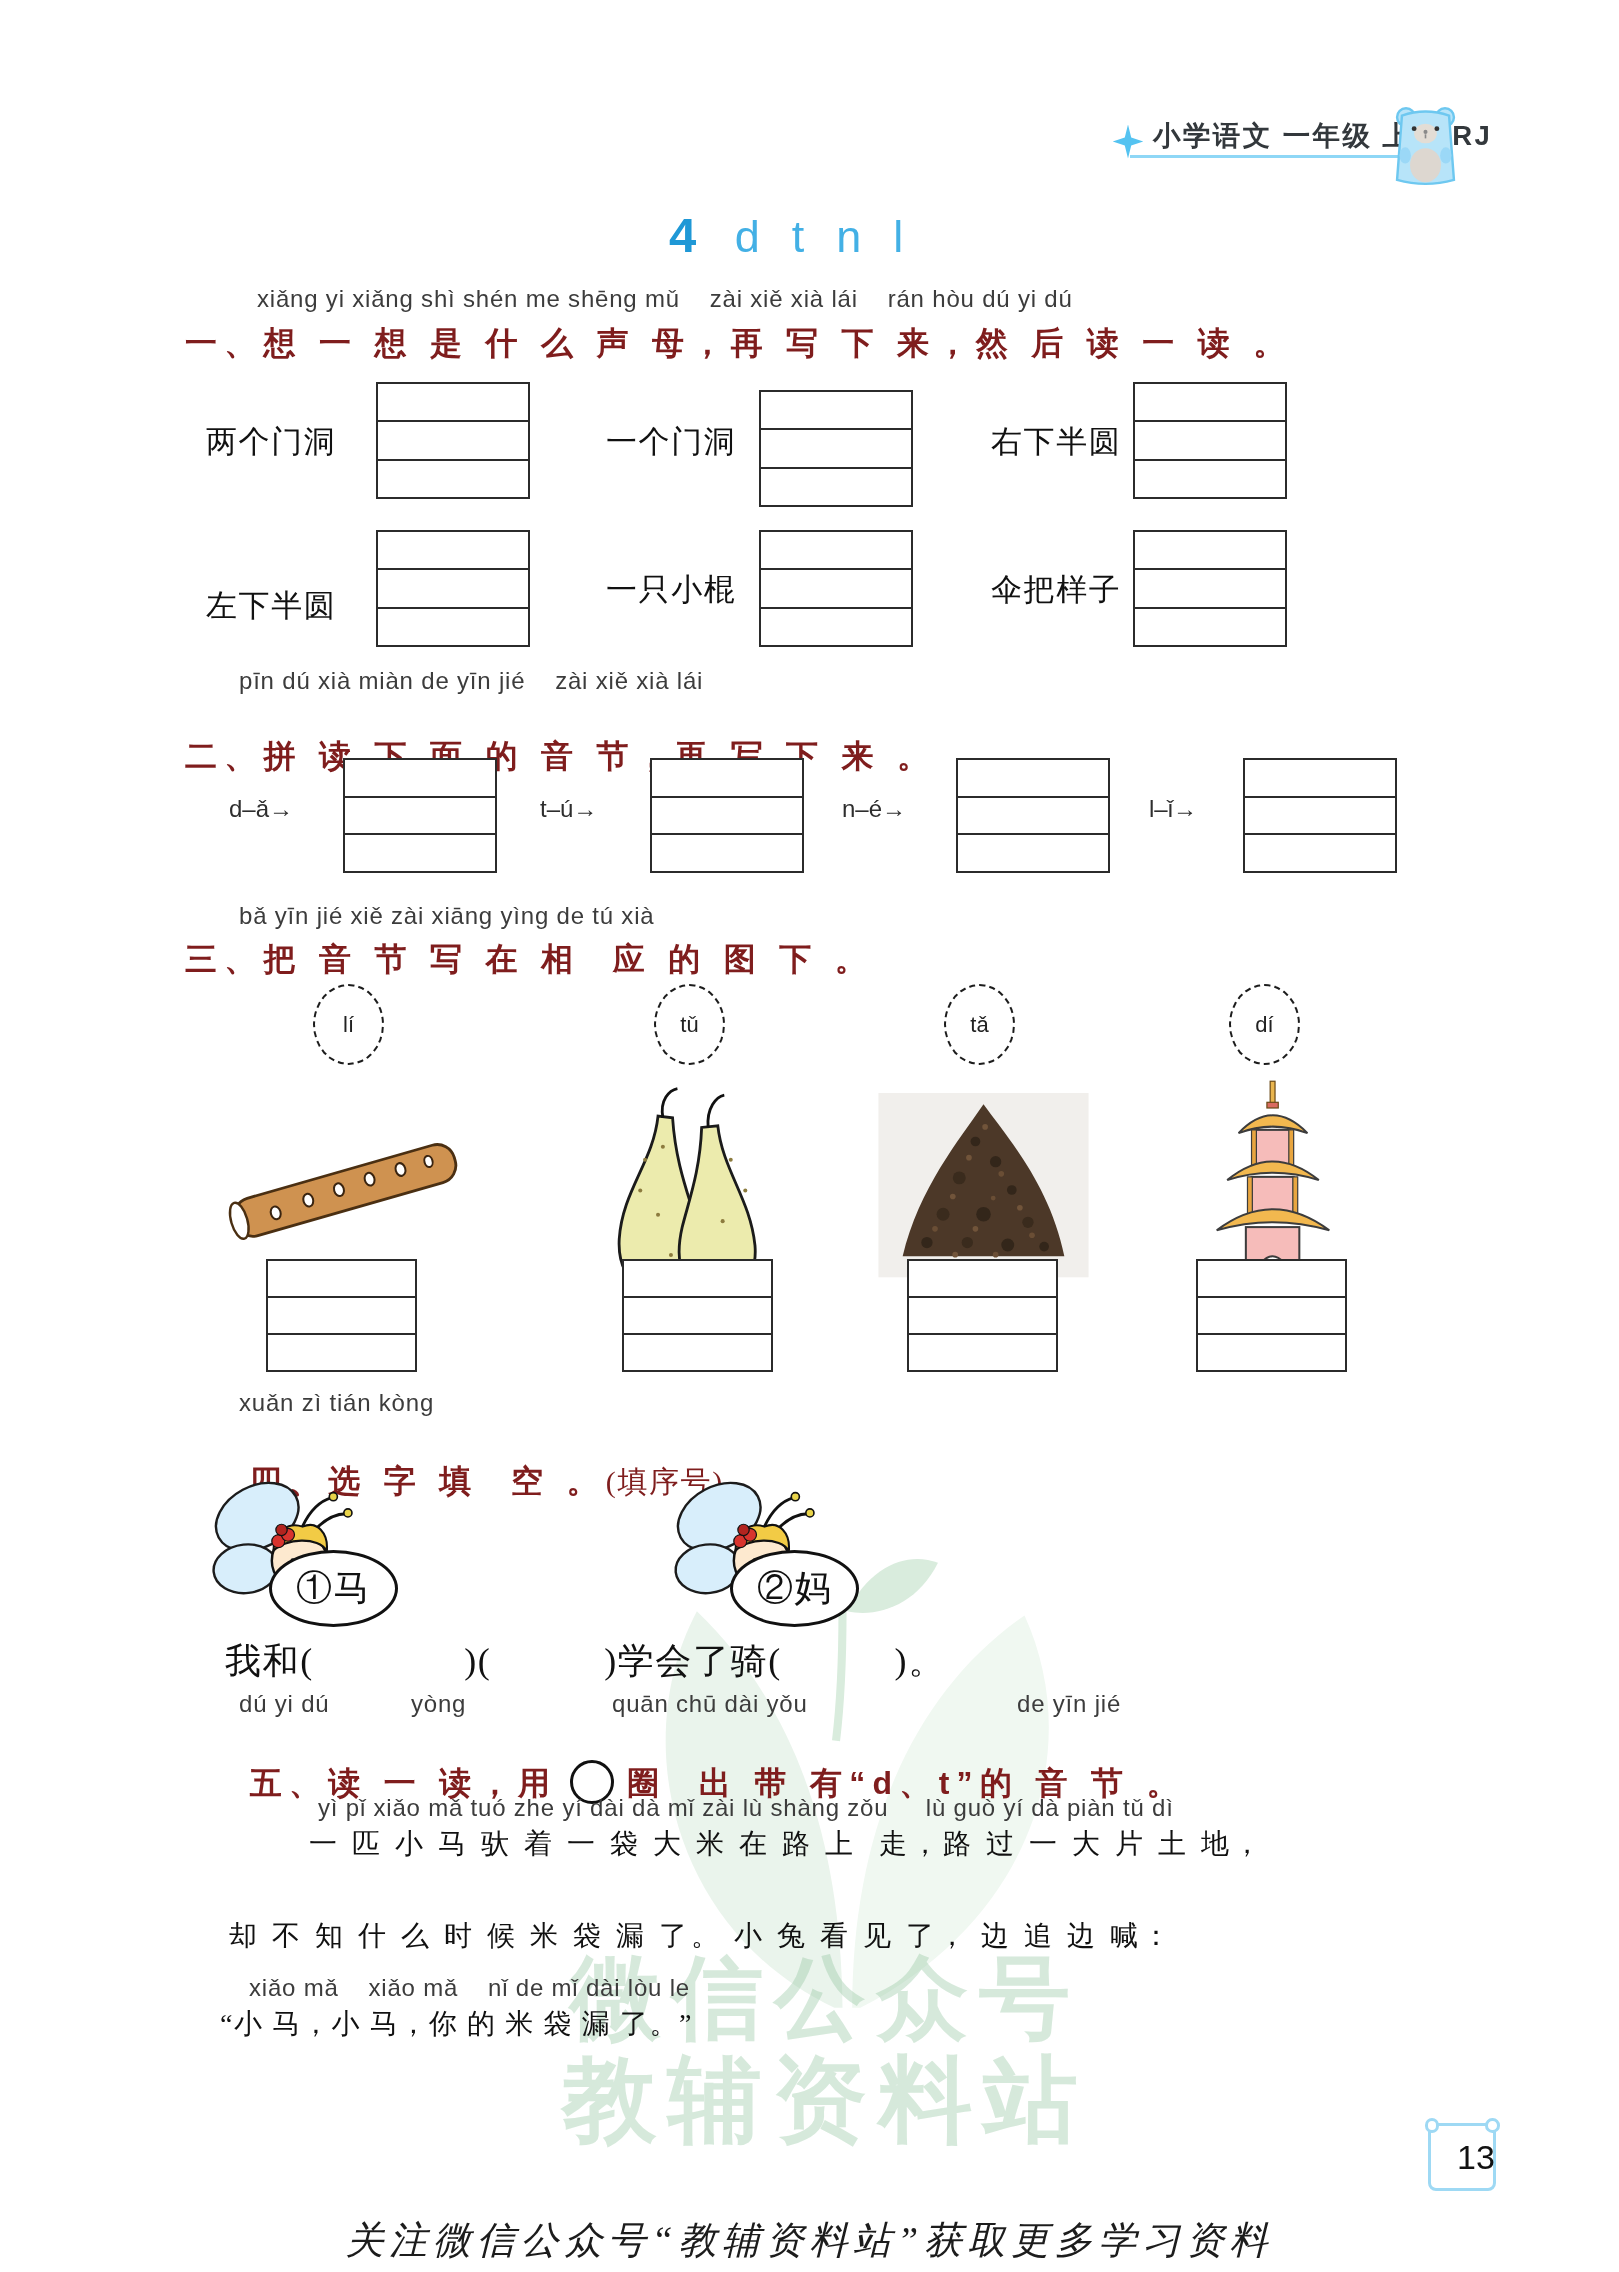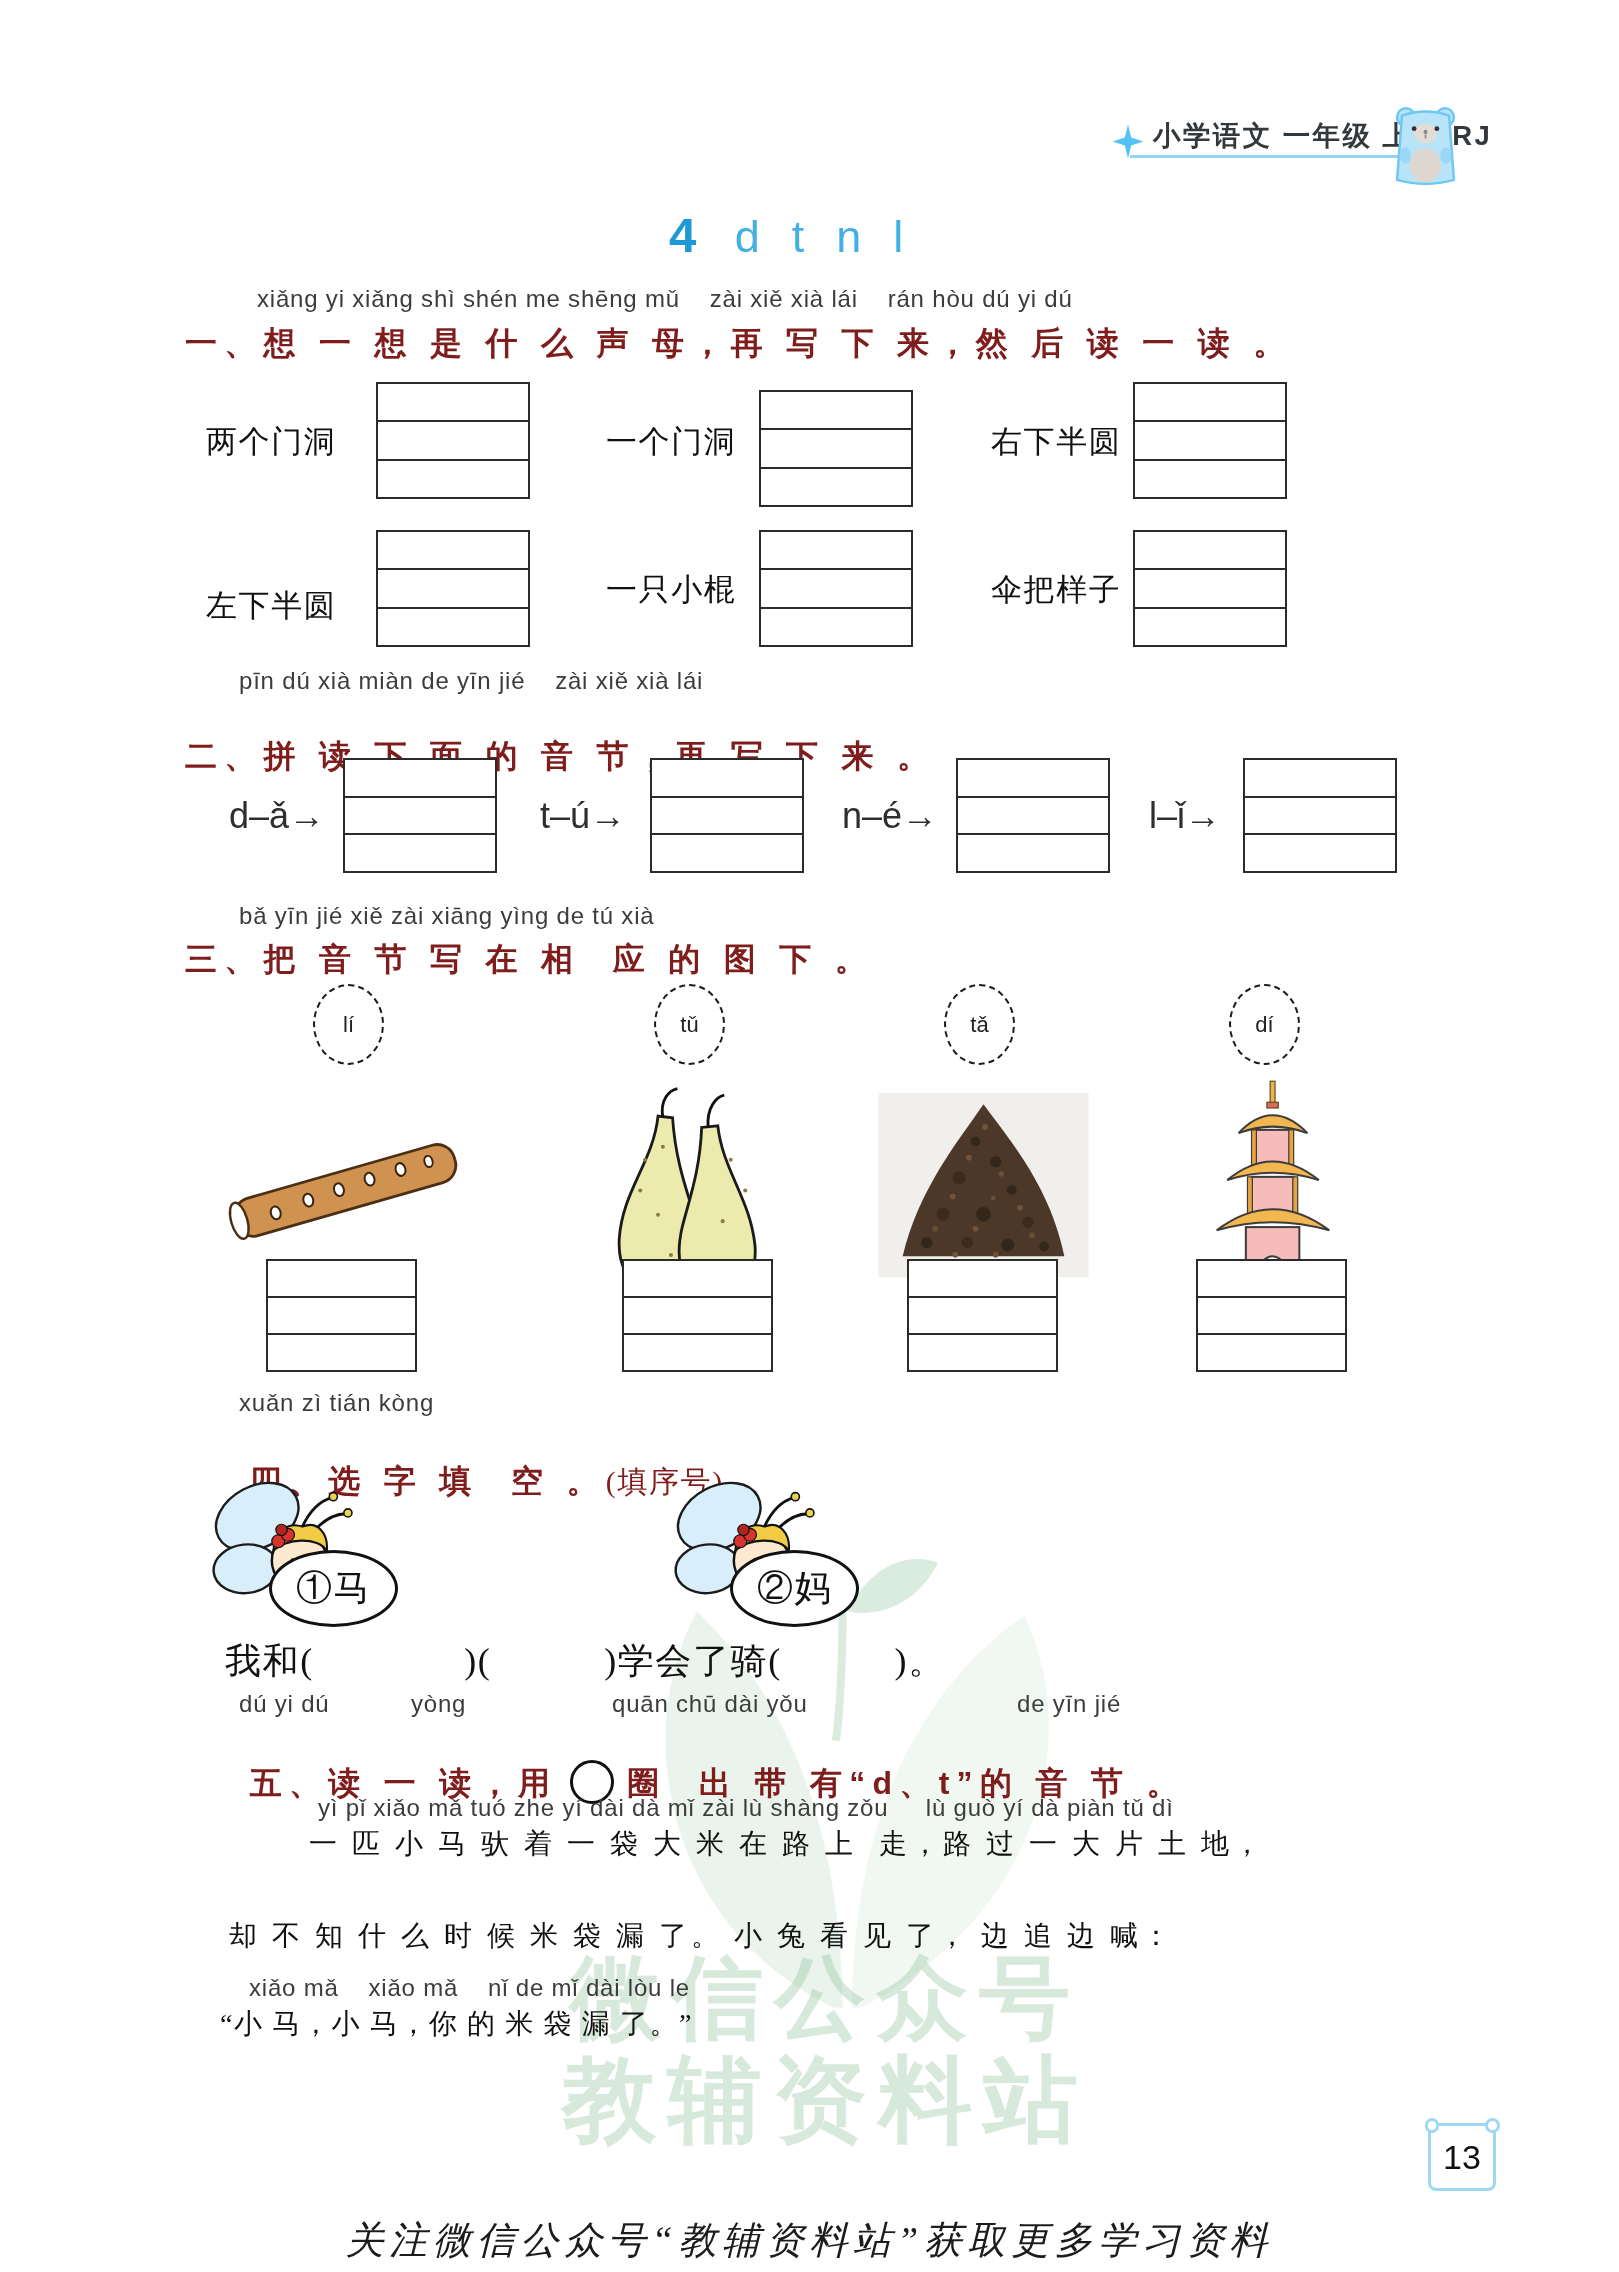--- a/index.html
+++ b/index.html
@@ -24,21 +24,21 @@
   .heading .note{font-weight:400;font-family:"Liberation Serif",serif;font-size:30px;letter-spacing:1.6px;}
 
   
   .wbox{position:absolute;width:154px;height:117px;border:2.4px solid #2b2b2b;box-sizing:border-box;
         background:#fff;display:flex;flex-direction:column;z-index:2;}
   .wbox .c{flex:1;border-bottom:2.4px solid #2b2b2b;}
   .wbox .c:last-child{border-bottom:none;}
   .wbox.small{width:151px;height:113px;}
 
   .s1label{position:absolute;font-size:31px;letter-spacing:1.6px;color:#111;white-space:pre;z-index:2;}
-  .s2label{position:absolute;font-size:36px;color:#2e2e2e;white-space:pre;z-index:2;}
+  .s2label{position:absolute;font-size:24px;color:#2e2e2e;white-space:pre;z-index:2;}
 
   
   .oval{position:absolute;width:71px;height:81px;border:2.4px dashed #1c1c1c;border-radius:50%;
         display:flex;align-items:center;justify-content:center;font-size:22px;color:#222;
         box-sizing:border-box;z-index:2;background:transparent;}
 
   
   .opt-oval{position:absolute;width:123px;height:71px;border:3.2px solid #111;border-radius:50%;
             display:flex;align-items:center;justify-content:center;z-index:3;background:#fff;
             font-family:"Liberation Serif",serif;font-size:36px;color:#111;letter-spacing:1.6px;}
@@ -54,21 +54,21 @@
   
   .wm-text{position:absolute;left:437px;width:777px;text-align:center;font-weight:bold;
            color:rgba(148,196,160,0.38);z-index:0;letter-spacing:11.3px;}
   .footer-note{position:absolute;left:0;top:2215px;width:1619px;text-align:center;
                font-family:"Liberation Serif",serif;font-style:italic;font-size:38px;color:#1c1c1c;
                letter-spacing:5.7px;z-index:2;}
 
   
   .badge{position:absolute;left:1428px;top:2123px;width:68px;height:68px;background:#fff;
          border:3.2px solid #9ed9f4;border-radius:8px;display:flex;align-items:center;
-         justify-content:center;font-size:34px;color:#111;z-index:2;box-sizing:border-box;}
+         justify-content:flex-start;font-size:34px;color:#111;z-index:2;box-sizing:border-box;padding-left:26px;}
   .badge .ear{position:absolute;width:14.6px;height:14.6px;background:#fff;border:3.2px solid #9ed9f4;
               border-radius:50%;top:-8px;box-sizing:border-box;}
   .badge .ear.l{left:-6.5px;} .badge .ear.r{right:-6.5px;}
 
   svg{display:block;}
 </style>
 </head>
 <body>
 
 <div class="page">

